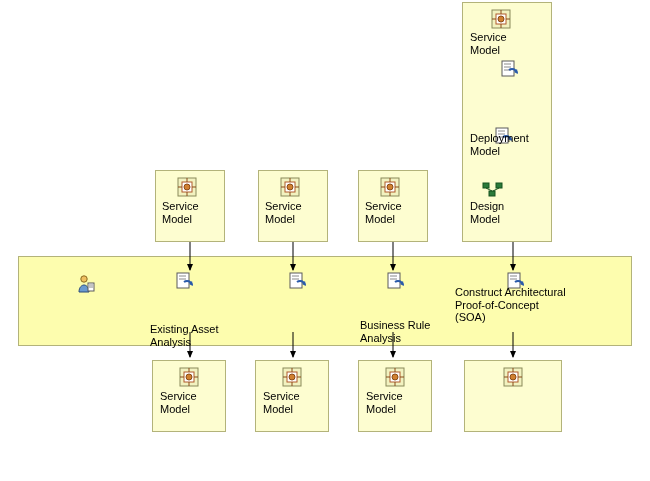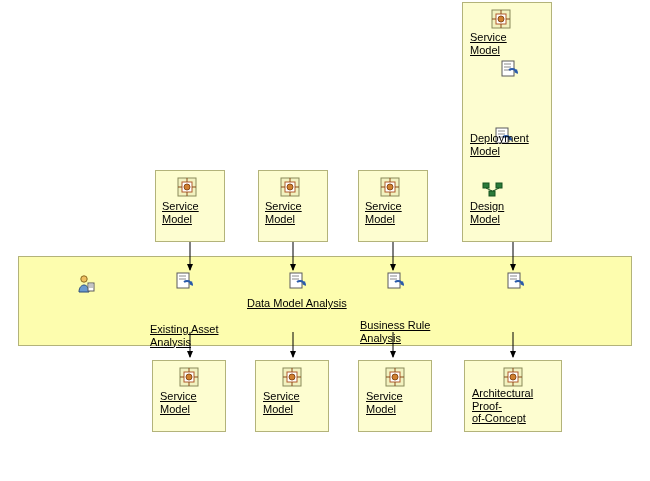--- a/index.html
+++ b/index.html
@@ -33,21 +33,20 @@
     background: #fdfdae;
     border: 1px solid #b3b37a;
     box-sizing: border-box;
   }
   .label {
     position: absolute;
     line-height: 12.5px;
     font-size: 11px;
     color: #000000;
     white-space: pre-line;
-    text-decoration: underline;
   }
   .icon {
     position: absolute;
   }
   svg.arrows {
     position: absolute;
     left: 0; top: 0;
     width: 650px;
     height: 481px;
     pointer-events: none;
@@ -180,21 +179,20 @@
 
   <div class="icon" style="left:288px; top:272px;">
     <svg width="20" height="18" viewBox="0 0 20 18">
       <rect x="2" y="1" width="12" height="15" fill="#ffffff" stroke="#5a5a5a"></rect>
       <line x1="4" y1="4" x2="11" y2="4" stroke="#8a8a8a"></line>
       <line x1="4" y1="7" x2="11" y2="7" stroke="#8a8a8a"></line>
       <path d="M9 10 a5 5 0 0 1 8 3" fill="none" stroke="#2a5aaa" stroke-width="2"></path>
       <path d="M17 9 l1 5 l-4 -2 z" fill="#2a5aaa"></path>
     </svg>
   </div>
-  <div class="label" style="left:247px; top:297px; width:110px;">Data Model Analysis</div>
 
   <div class="icon" style="left:386px; top:272px;">
     <svg width="20" height="18" viewBox="0 0 20 18">
       <rect x="2" y="1" width="12" height="15" fill="#ffffff" stroke="#5a5a5a"></rect>
       <line x1="4" y1="4" x2="11" y2="4" stroke="#8a8a8a"></line>
       <line x1="4" y1="7" x2="11" y2="7" stroke="#8a8a8a"></line>
       <path d="M9 10 a5 5 0 0 1 8 3" fill="none" stroke="#2a5aaa" stroke-width="2"></path>
       <path d="M17 9 l1 5 l-4 -2 z" fill="#2a5aaa"></path>
     </svg>
   </div>
@@ -203,20 +201,23 @@
 
   <div class="icon" style="left:506px; top:272px;">
     <svg width="20" height="18" viewBox="0 0 20 18">
       <rect x="2" y="1" width="12" height="15" fill="#ffffff" stroke="#5a5a5a"></rect>
       <line x1="4" y1="4" x2="11" y2="4" stroke="#8a8a8a"></line>
       <line x1="4" y1="7" x2="11" y2="7" stroke="#8a8a8a"></line>
       <path d="M9 10 a5 5 0 0 1 8 3" fill="none" stroke="#2a5aaa" stroke-width="2"></path>
       <path d="M17 9 l1 5 l-4 -2 z" fill="#2a5aaa"></path>
     </svg>
   </div>
+  <div class="label" style="left:455px; top:286px; width:145px;">Construct Architectural
+Proof-of-Concept
+(SOA)</div>
 
   <div class="node" style="left:152px; top:360px; width:74px; height:72px;"></div>
   <div class="icon" style="left:178px; top:366px;">
     <svg width="22" height="22" viewBox="0 0 22 22">
       <rect x="2" y="2" width="18" height="18" fill="#f2f2c0" stroke="#8a8a5a"></rect>
       <rect x="6" y="6" width="10" height="10" fill="#ffffff" stroke="#b05a2a"></rect>
       <circle cx="11" cy="11" r="3" fill="#d08030" stroke="#8a4a18"></circle>
       <line x1="11" y1="2" x2="11" y2="6" stroke="#8a4a18"></line>
       <line x1="11" y1="16" x2="11" y2="20" stroke="#8a4a18"></line>
       <line x1="2" y1="11" x2="6" y2="11" stroke="#8a4a18"></line>
@@ -261,23 +262,20 @@
     <svg width="22" height="22" viewBox="0 0 22 22">
       <rect x="2" y="2" width="18" height="18" fill="#f2f2c0" stroke="#8a8a5a"></rect>
       <rect x="6" y="6" width="10" height="10" fill="#ffffff" stroke="#b05a2a"></rect>
       <circle cx="11" cy="11" r="3" fill="#d08030" stroke="#8a4a18"></circle>
       <line x1="11" y1="2" x2="11" y2="6" stroke="#8a4a18"></line>
       <line x1="11" y1="16" x2="11" y2="20" stroke="#8a4a18"></line>
       <line x1="2" y1="11" x2="6" y2="11" stroke="#8a4a18"></line>
       <line x1="16" y1="11" x2="20" y2="11" stroke="#8a4a18"></line>
     </svg>
   </div>
-  <div class="label" style="left:472px; top:387px; width:84px;">Architectural
-Proof-
-of-Concept</div>
 
   <svg class="arrows">
     <defs>
       <marker id="ah" markerWidth="8" markerHeight="8" refX="6" refY="3" orient="auto">
         <path d="M0,0 L7,3 L0,6 z" fill="#000000"></path>
       </marker>
     </defs>
 
     <line x1="190" y1="242" x2="190" y2="270" stroke="#000000" marker-end="url(#ah)"></line>
     <line x1="293" y1="242" x2="293" y2="270" stroke="#000000" marker-end="url(#ah)"></line>

